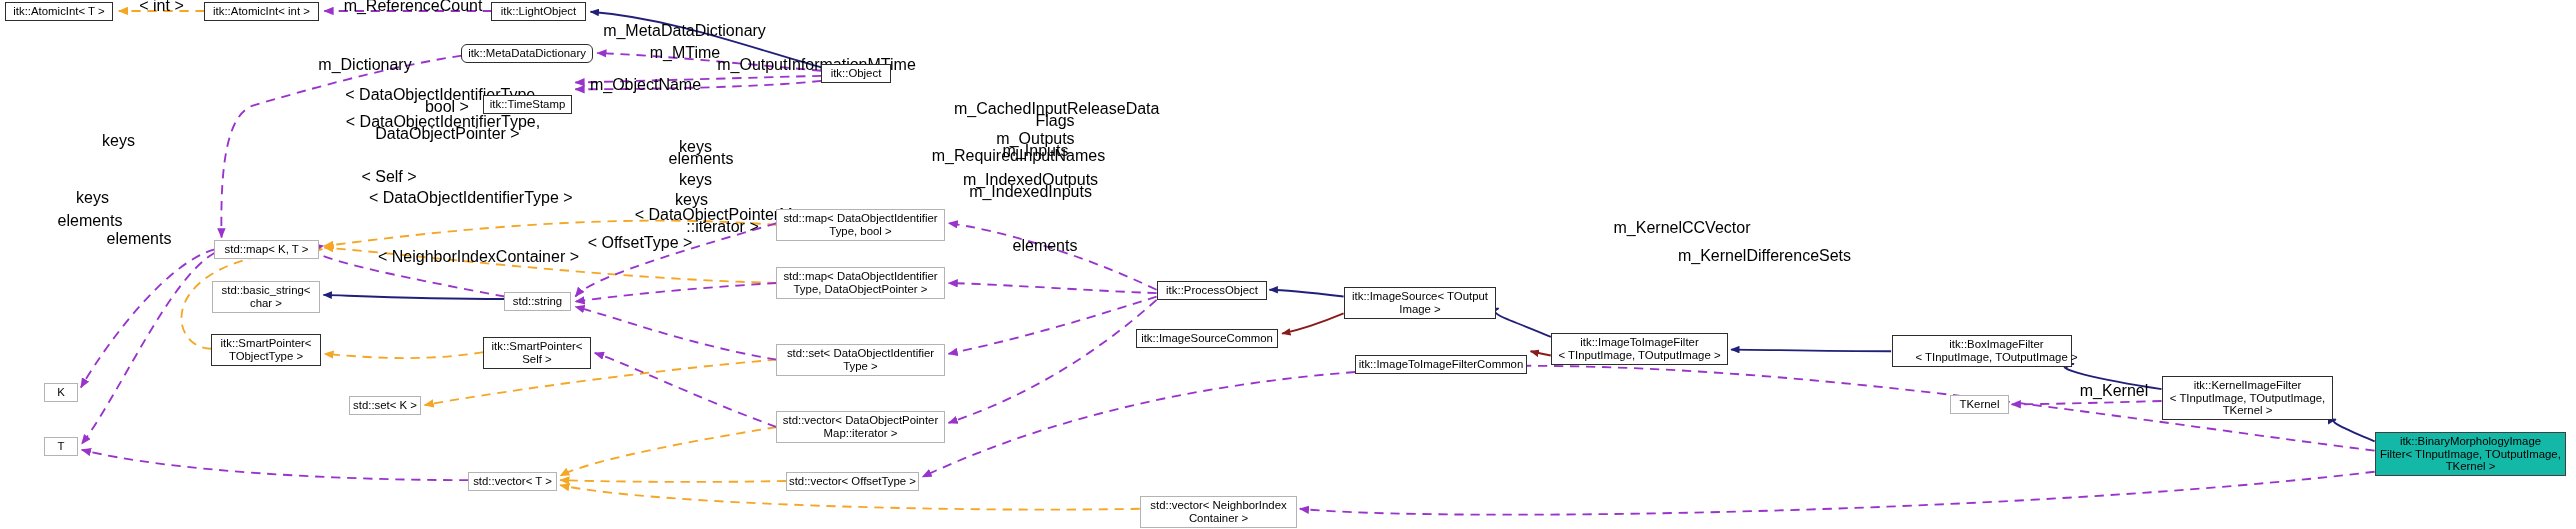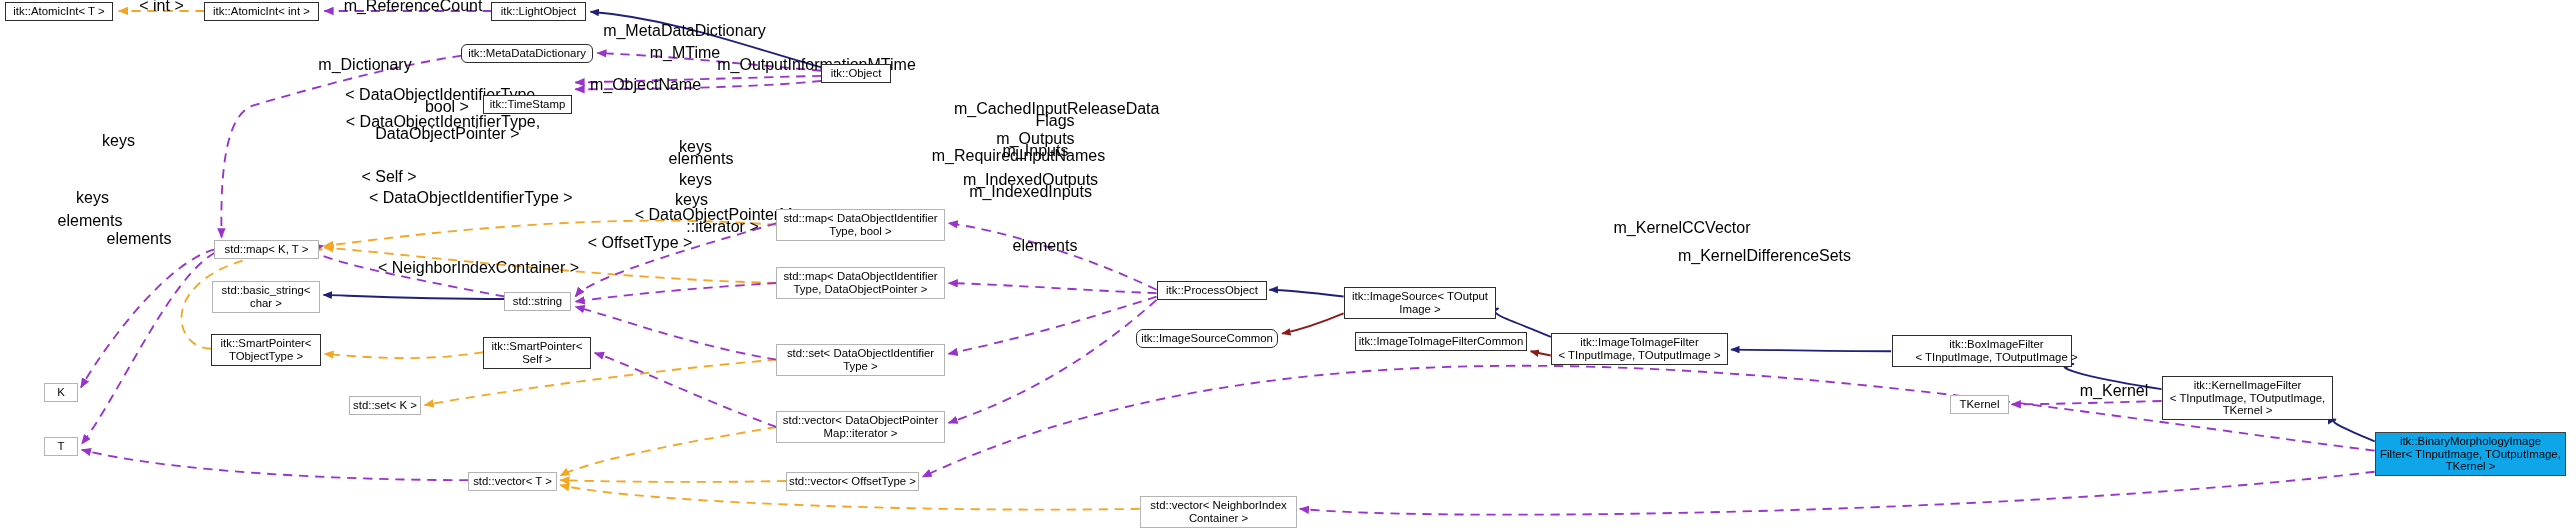--- a/index.html
+++ b/index.html
@@ -26,21 +26,21 @@
     line-height:12.6px;
     white-space:pre;
     letter-spacing:0px;
     z-index:5;
   }
   
   .n-solid{border:1.3px solid #2d2d2d;}
   
   .n-light{border:1.3px solid #b3b3b3;}
   
-  .n-current{border:1.3px solid #404040;background:#0ea5e9;}
+  .n-current{border:1.3px solid #404040;background:#14b8a6;}
   .lbl{
     position:absolute;
     font-family:"Liberation Sans","DejaVu Sans",sans-serif;
     font-size:16px;
     line-height:11.8px;
     color:#000000;
     white-space:pre;
     text-align:center;
     z-index:4;
   }
@@ -141,24 +141,24 @@
       <div class="node n-light" style="left: 776px; top: 267px; width: 169px; height: 32px;">std::map&lt; DataObjectIdentifier
 Type, DataObjectPointer &gt;</div>
       <div class="node n-light" style="left: 776px; top: 344px; width: 169px; height: 32px;">std::set&lt; DataObjectIdentifier
 Type &gt;</div>
       <div class="node n-light" style="left: 776px; top: 411px; width: 169px; height: 32px;">std::vector&lt; DataObjectPointer
 Map::iterator &gt;</div>
       <div class="node n-light" style="left: 786px; top: 472px; width: 133px; height: 19.4px;">std::vector&lt; OffsetType &gt;</div>
       <div class="node n-light" style="left: 1140px; top: 496px; width: 157px; height: 32px;">std::vector&lt; NeighborIndex
 Container &gt;</div>
       <div class="node n-solid" style="left: 1157px; top: 281px; width: 110px; height: 19.4px;">itk::ProcessObject</div>
-      <div class="node n-solid" style="left: 1136px; top: 329px; width: 142px; height: 19.4px; border-radius: 7px;">itk::ImageSourceCommon</div>
+      <div class="node n-solid" style="left: 1136px; top: 329px; width: 142px; height: 19.4px;">itk::ImageSourceCommon</div>
       <div class="node n-solid" style="left: 1344px; top: 287px; width: 152px; height: 32px;">itk::ImageSource&lt; TOutput
 Image &gt;</div>
-      <div class="node n-solid" style="left: 1355px; top: 332px; width: 172px; height: 19.4px;">itk::ImageToImageFilterCommon</div>
+      <div class="node n-solid" style="left: 1355px; top: 355px; width: 172px; height: 19.4px;">itk::ImageToImageFilterCommon</div>
       <div class="node n-solid" style="left: 1551px; top: 333px; width: 177px; height: 32px;">itk::ImageToImageFilter
 &lt; TInputImage, TOutputImage &gt;</div>
       <div class="node n-solid" style="left: 1892px; top: 335px; width: 180px; height: 32px; padding-left: 29px;">itk::BoxImageFilter
 &lt; TInputImage, TOutputImage &gt;</div>
       <div class="node n-light" style="left: 1950px; top: 395px; width: 59px; height: 19.4px;">TKernel</div>
       <div class="node n-solid" style="left: 2162px; top: 376px; width: 171px; height: 44px;">itk::KernelImageFilter
 &lt; TInputImage, TOutputImage,
 TKernel &gt;</div>
       <div class="node n-current" style="left: 2375px; top: 432px; width: 191px; height: 44px;">itk::BinaryMorphologyImage
 Filter&lt; TInputImage, TOutputImage,
@@ -191,20 +191,20 @@
       <div class="lbl" style="left: 985px; top: 133px; width: 101px;">m_Outputs
 m_Inputs</div>
       <div class="lbl" style="left: 926px; top: 150px; width: 185px;">m_RequiredInputNames</div>
       <div class="lbl" style="left: 958px; top: 174px; width: 145px;">m_IndexedOutputs
 m_IndexedInputs</div>
       <div class="lbl" style="left: 351px; top: 171px; width: 76px;">&lt; Self &gt;</div>
       <div class="lbl" style="left: 369px; top: 192px; width: 194px;">&lt; DataObjectIdentifierType &gt;</div>
       <div class="lbl" style="left: 634px; top: 209px; width: 177px;">&lt; DataObjectPointerMap
 ::iterator &gt;</div>
       <div class="lbl" style="left: 577px; top: 237px; width: 126px;">&lt; OffsetType &gt;</div>
-      <div class="lbl" style="left: 373px; top: 262px; width: 211px;">&lt; NeighborIndexContainer &gt;</div>
+      <div class="lbl" style="left: 373px; top: 251px; width: 211px;">&lt; NeighborIndexContainer &gt;</div>
       <div class="lbl" style="left: 1606px; top: 222px; width: 152px;">m_KernelCCVector</div>
       <div class="lbl" style="left: 1672px; top: 250px; width: 185px;">m_KernelDifferenceSets</div>
       <div class="lbl" style="left: 2072px; top: 385px; width: 84px;">m_Kernel</div>
     </div>
 
 </div>
 
 
 </body></html>

